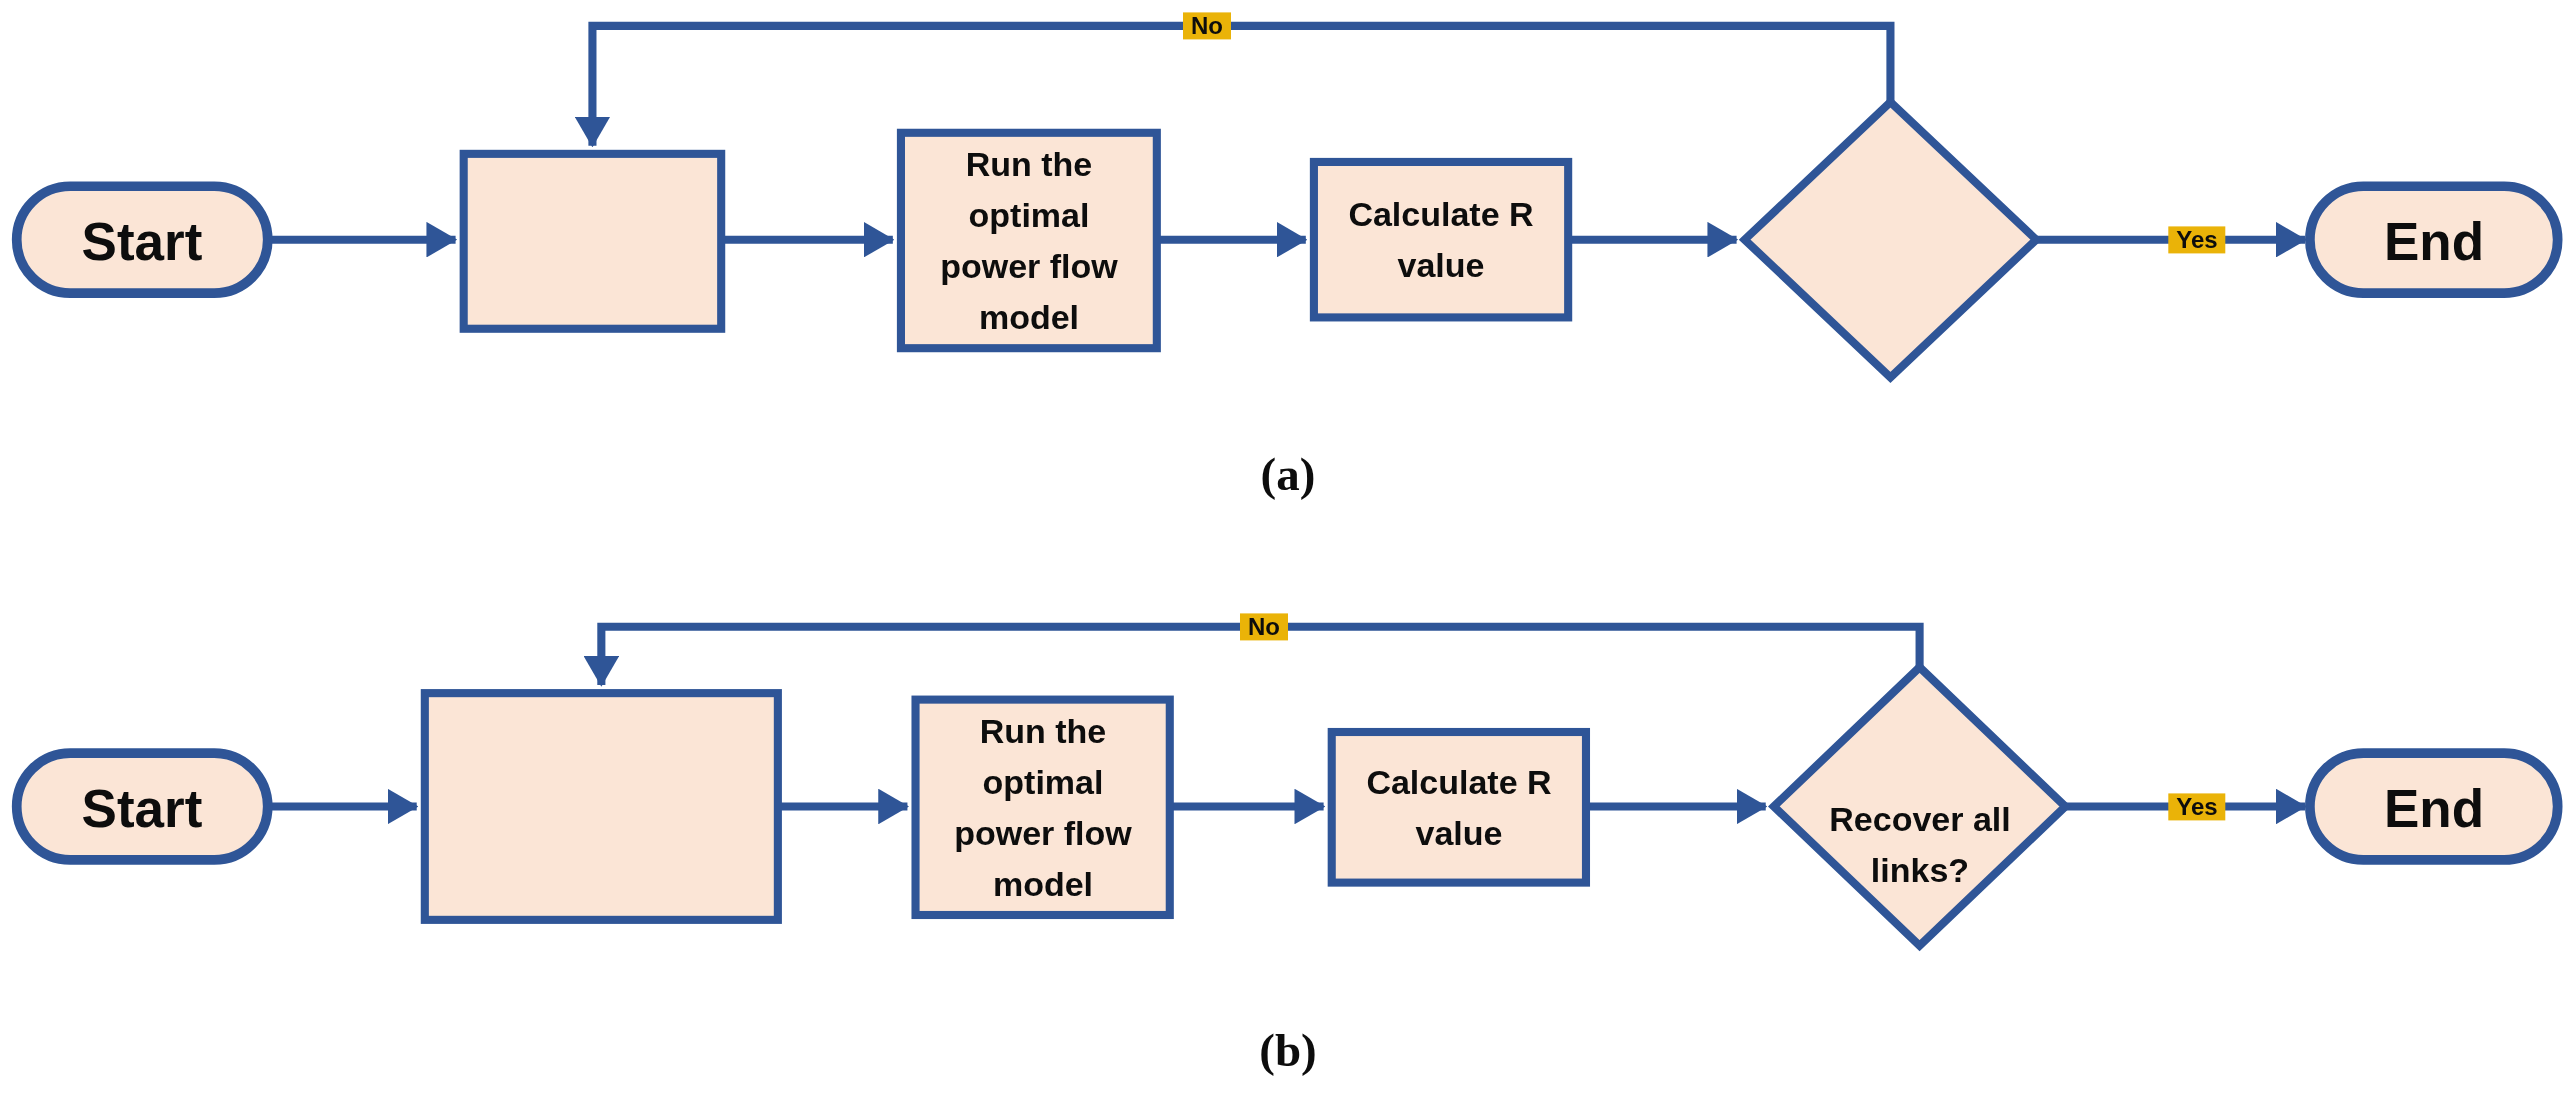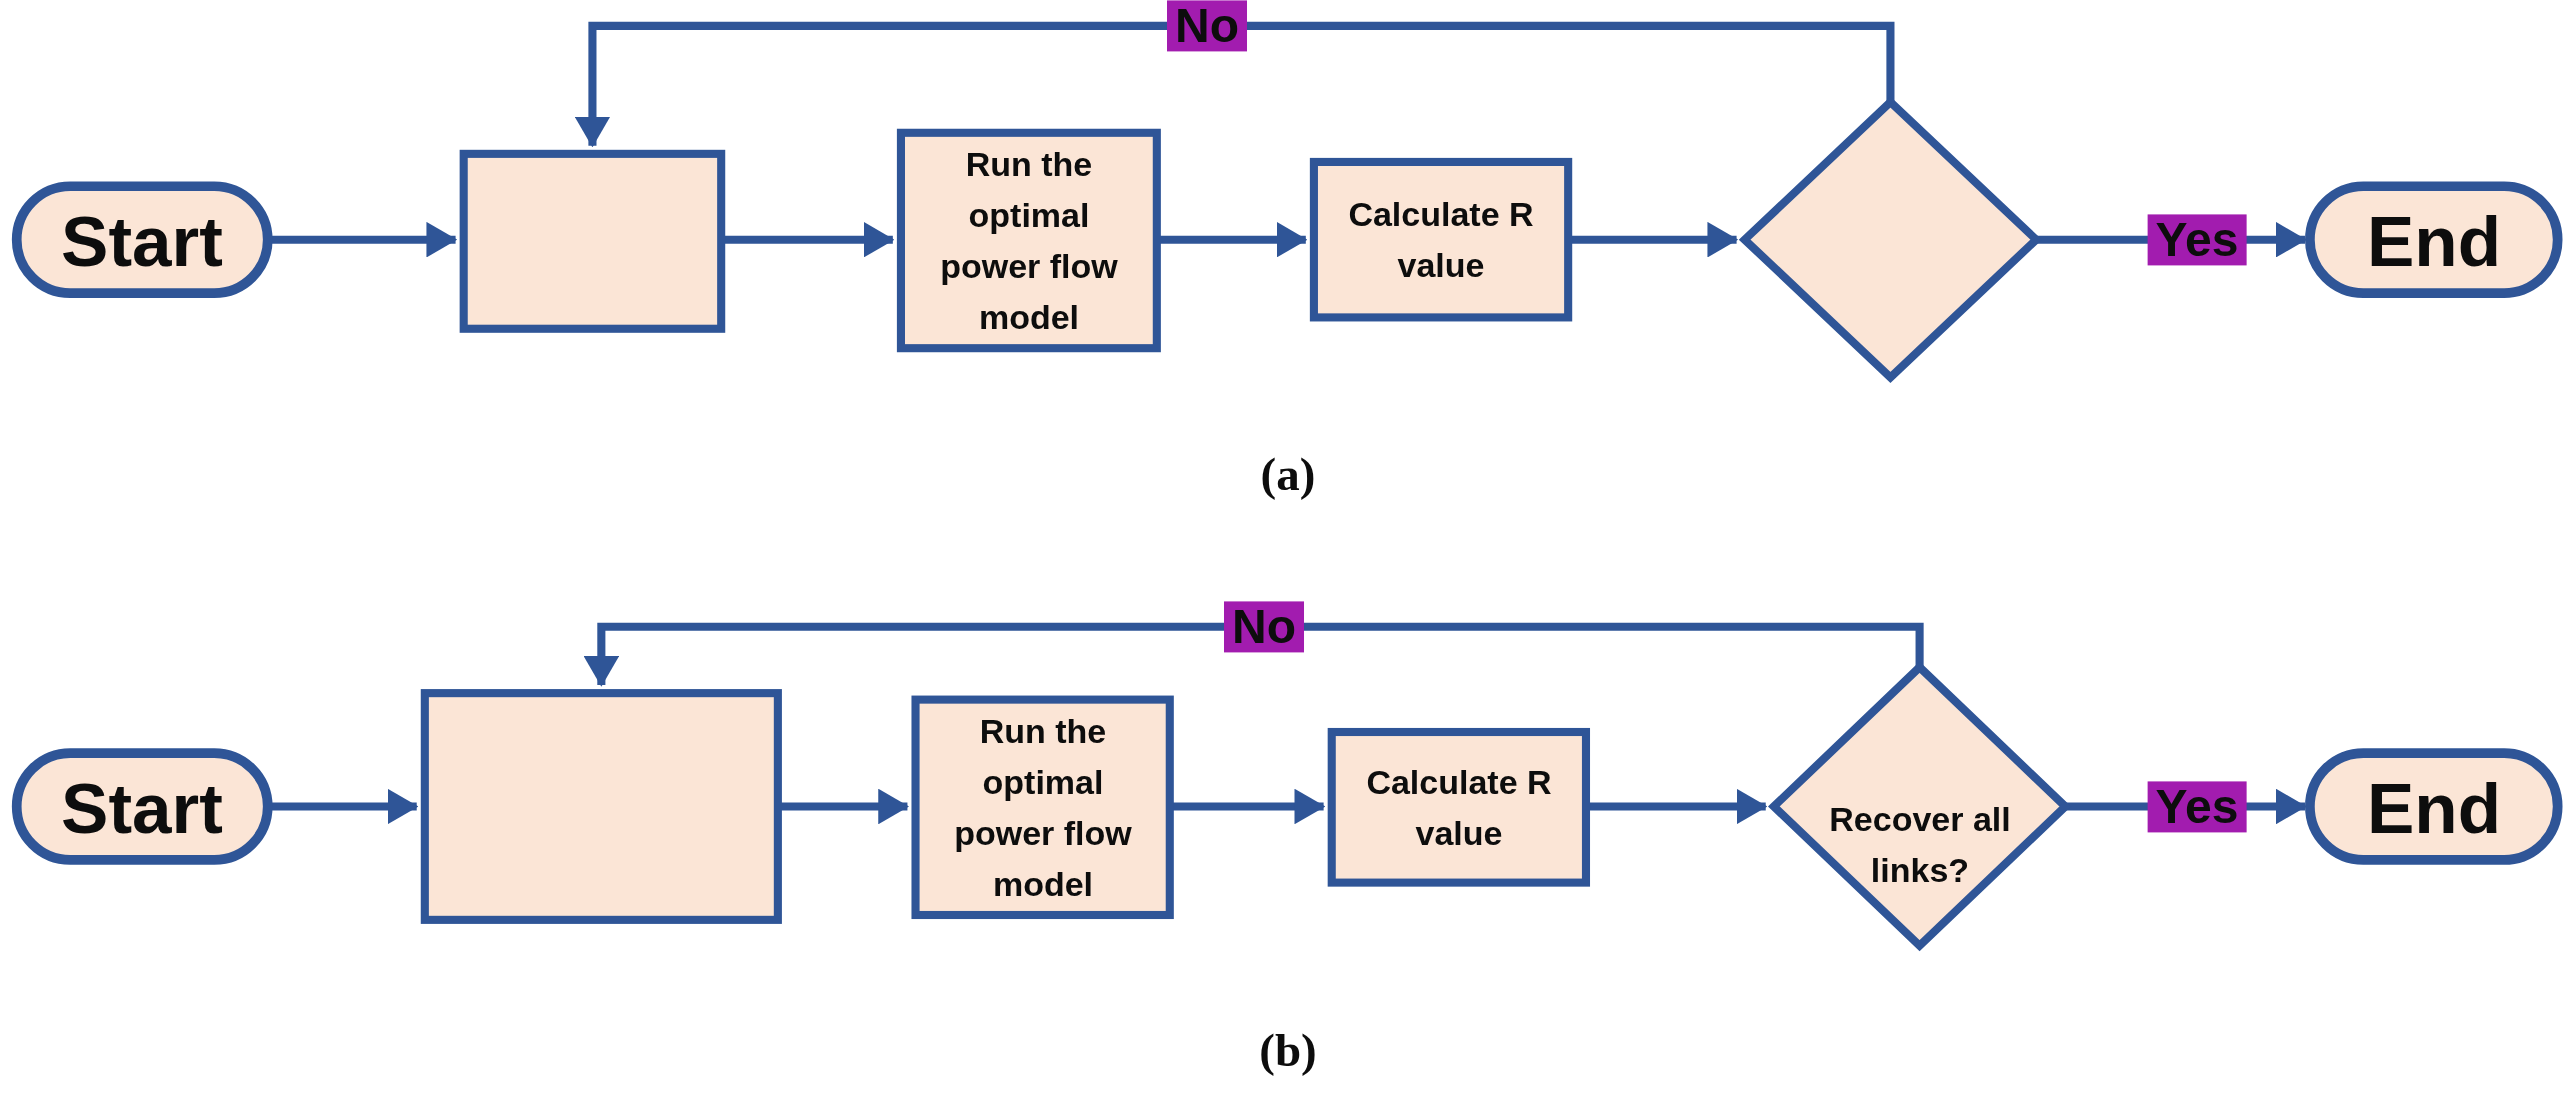--- a/index.html
+++ b/index.html
@@ -1,22 +1,22 @@
 <!DOCTYPE html>
 <html style="font-size:13px"><head>
 <meta charset="utf-8">
 <style>
   html,body{margin:0;padding:0;background:#ffffff;}
   .figure{position:relative;width:2576px;height:1098px;background:#ffffff;overflow:hidden;}
   .figure svg{position:absolute;left:0;top:0;width:2576px;height:1098px;}
   .lbl{position:absolute;transform:translate(-50%,-50%);text-align:center;white-space:pre-line;
        color:#0d0d0d;font-family:"Liberation Sans",sans-serif;font-weight:700;z-index:2;}
   .node{font-size:34px;line-height:1.5;}
-  .pill-lbl{font-size:71px;line-height:1;}
-  .edge{font-size:48px;line-height:1;background:#a21caf;padding:1.6px 8px;}
+  .pill-lbl{font-size:53px;line-height:1;}
+  .edge{font-size:24px;line-height:1;background:#eab308;padding:1.6px 8px;}
   .caption{font-size:47px;font-family:"Liberation Serif","DejaVu Serif",serif;line-height:1;}
 </style>
 </head>
 <body>
 
 <div class="figure">
 
   <svg viewBox="0 0 3180 1356">
     <defs>
       <marker id="arrow" markerUnits="userSpaceOnUse" markerWidth="38" markerHeight="44" refX="36" refY="22" orient="auto">

